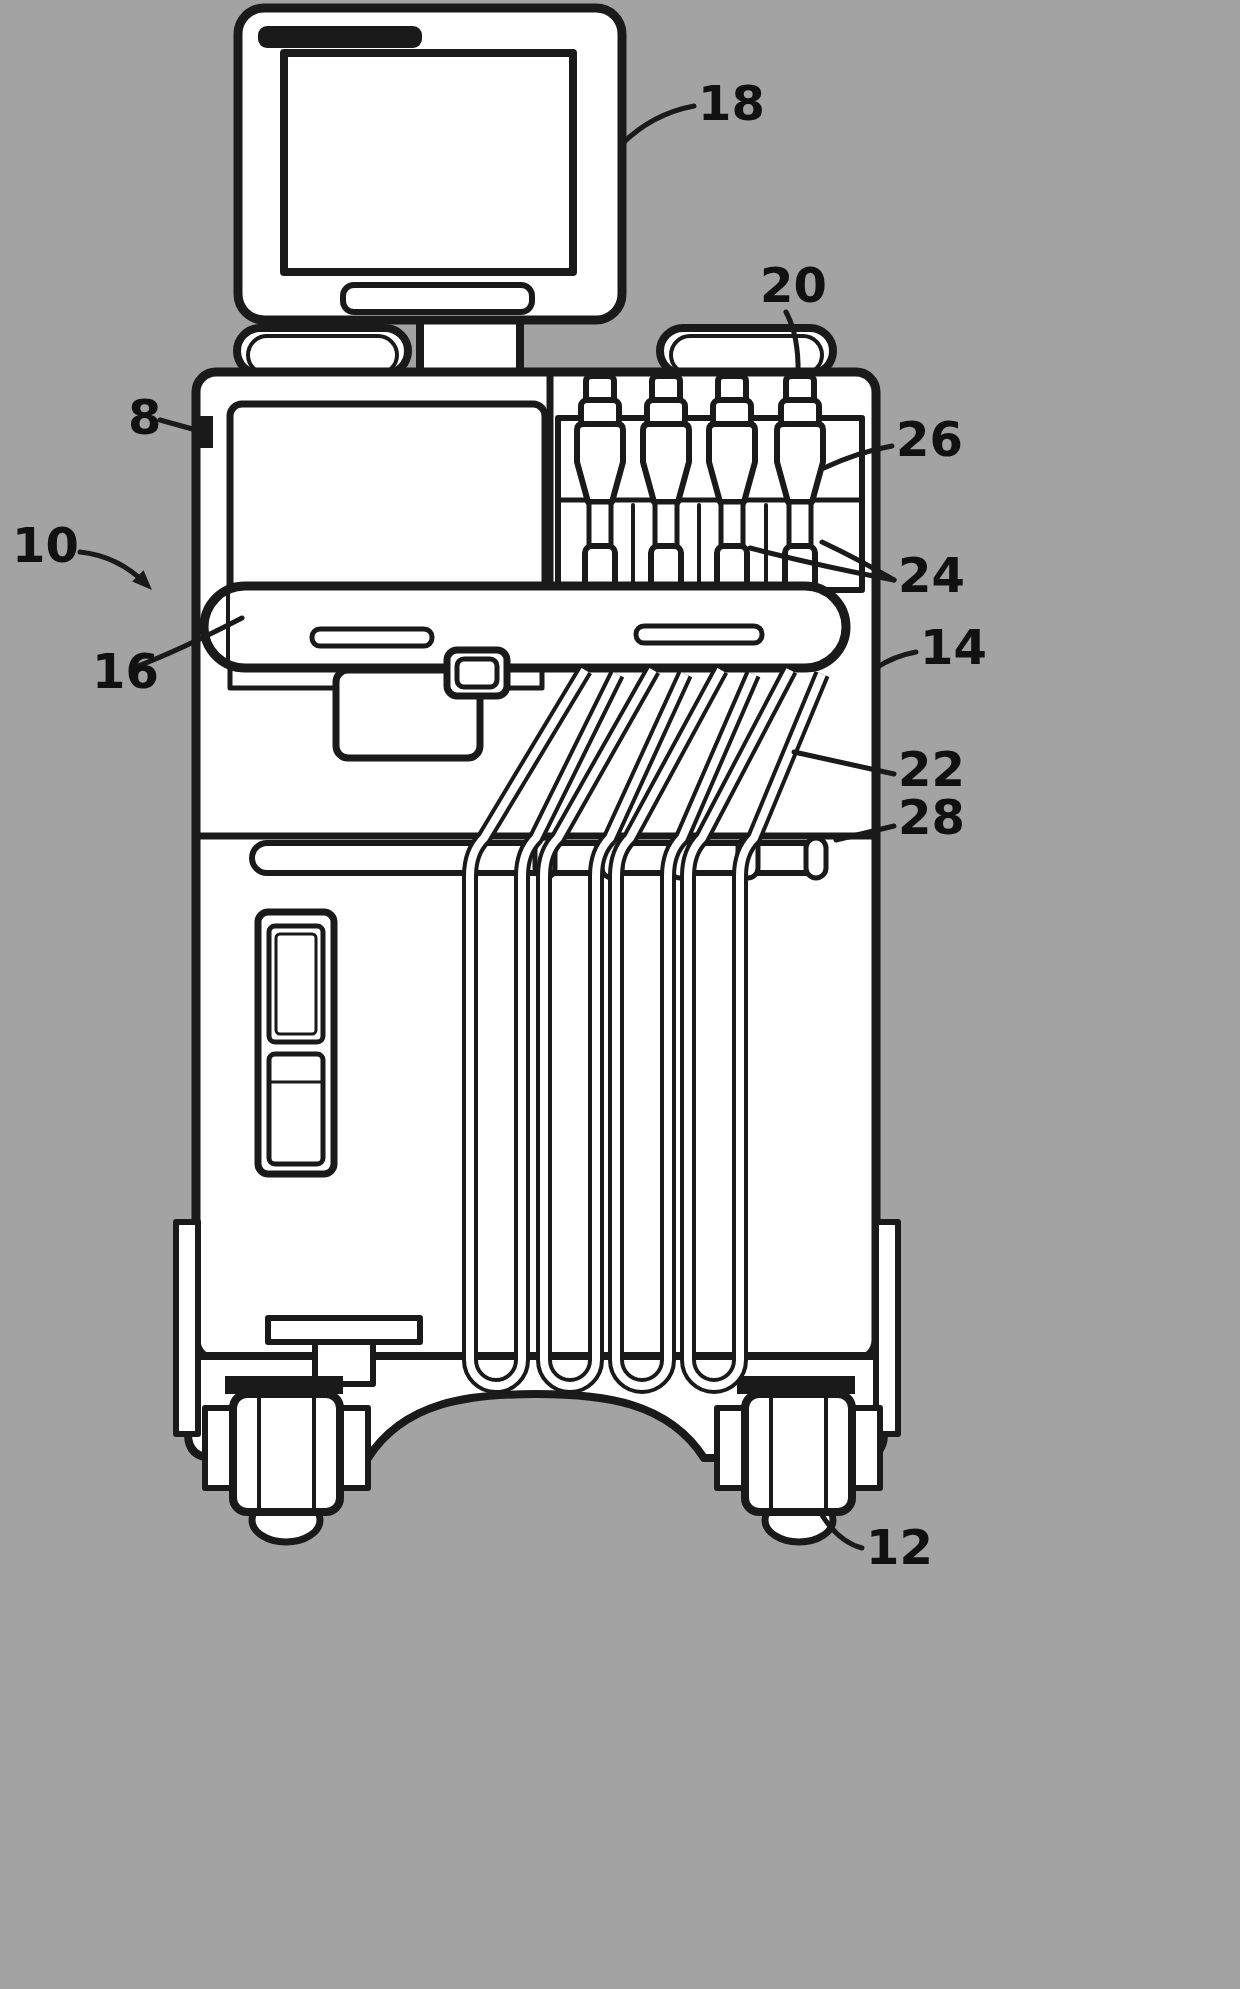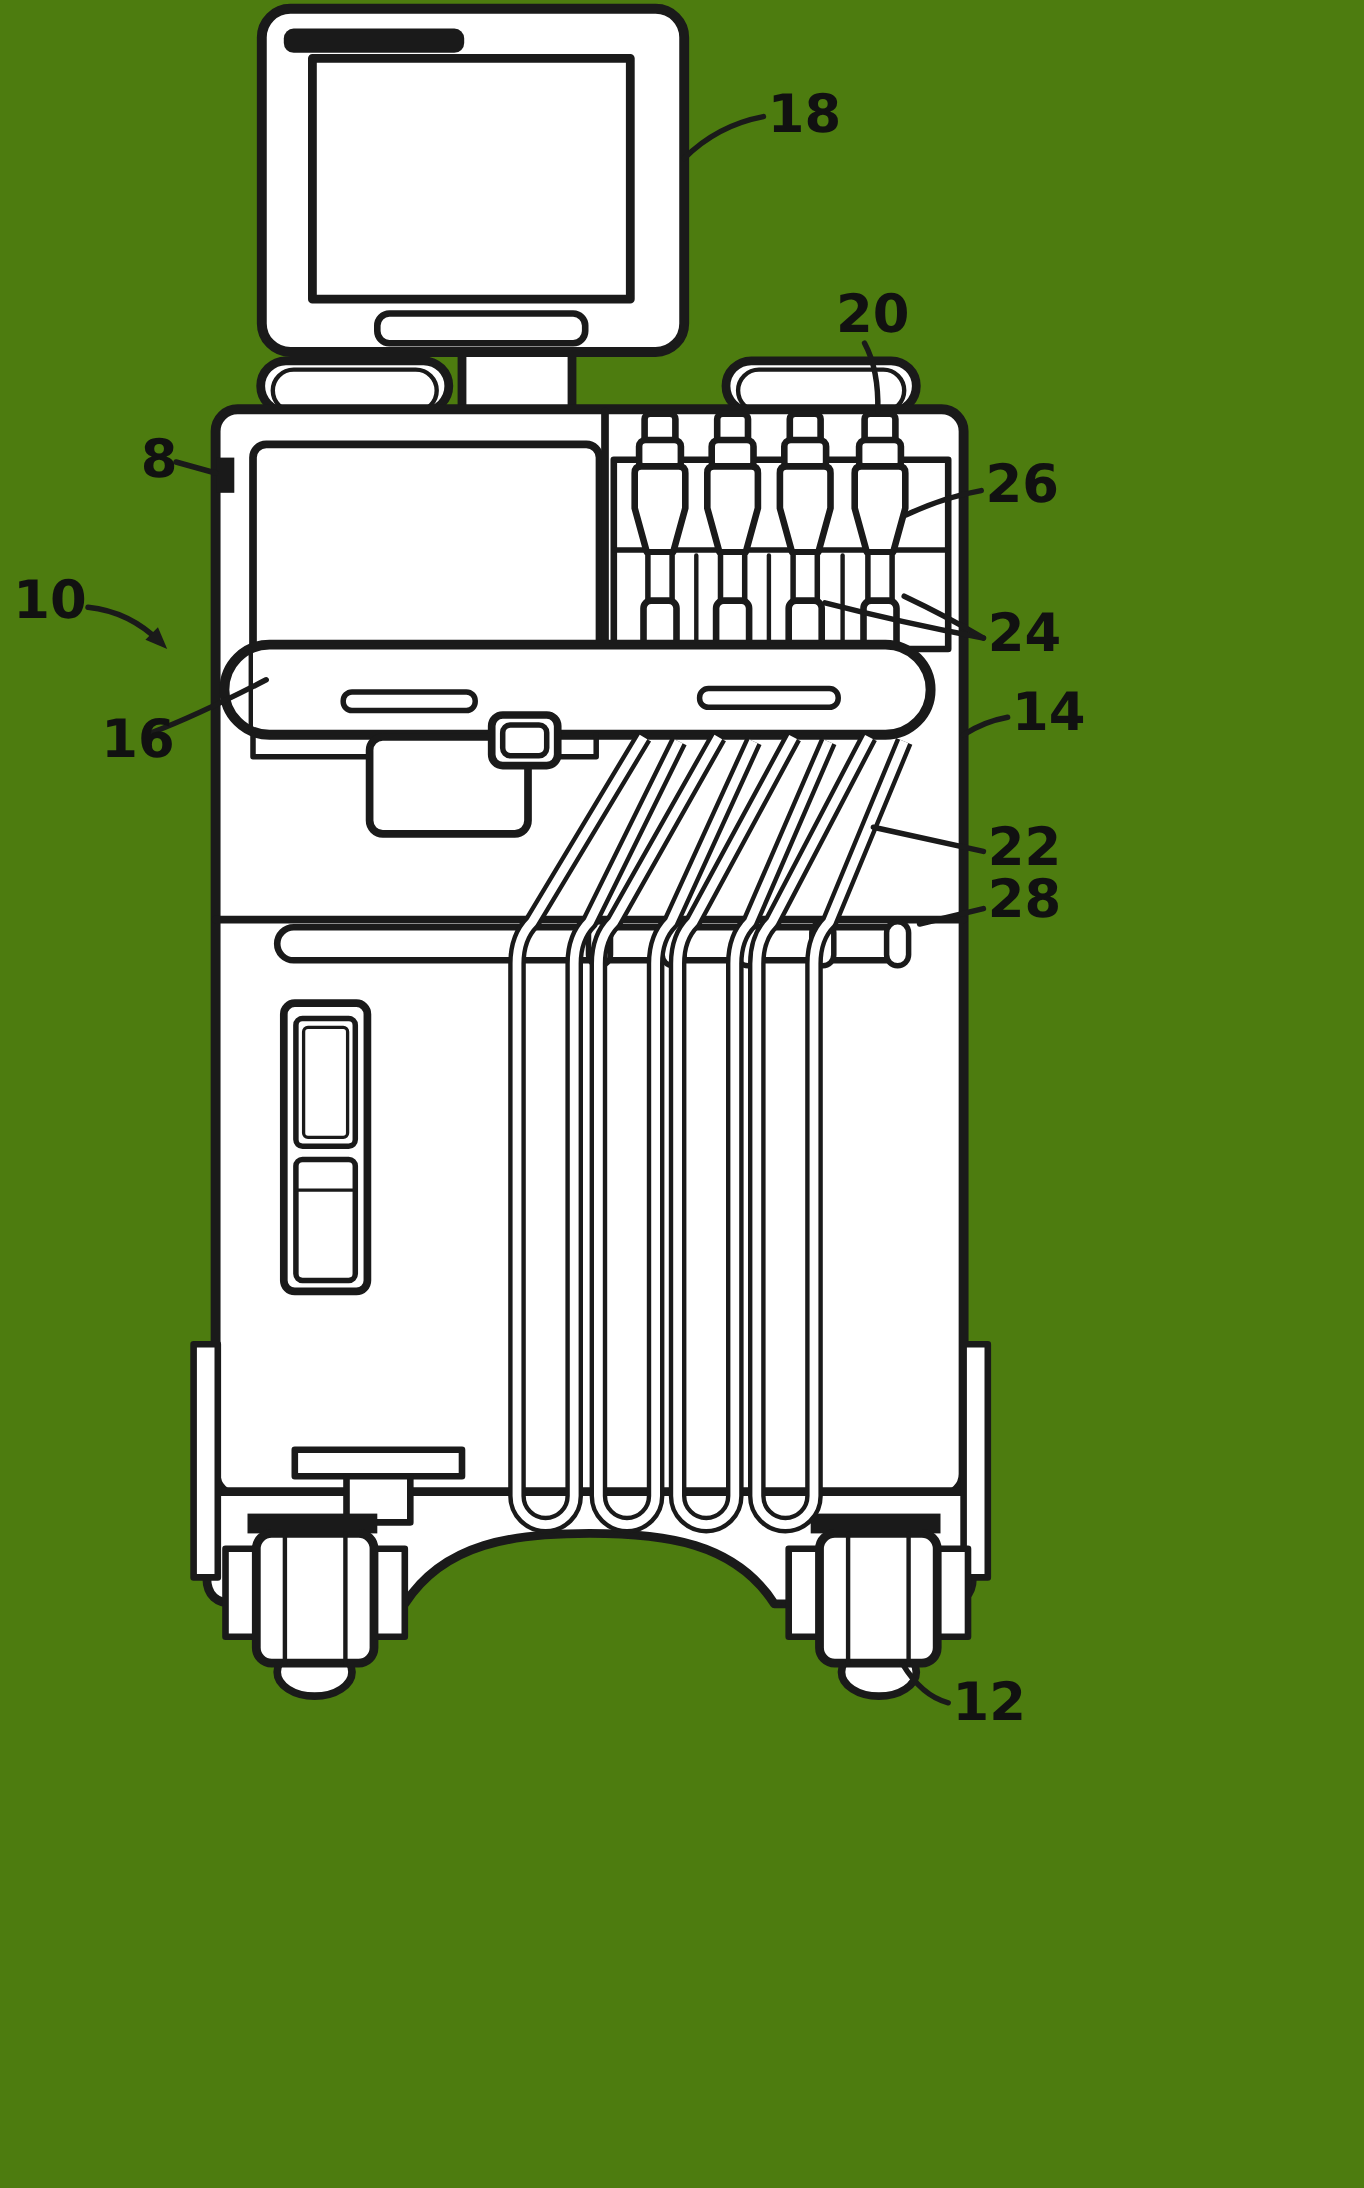--- a/index.html
+++ b/index.html
@@ -1,16 +1,16 @@
 <!DOCTYPE html>
 <html><head>
 <meta charset="utf-8">
 <style>
   html,body{margin:0;padding:0;background:#ffffff;}
-  .page{position:relative;width:1240px;height:1989px;background:#4d7c0f;overflow:hidden;
+  .page{position:relative;width:1240px;height:1989px;background:#a3a3a3;overflow:hidden;
         font-family:"DejaVu Sans",sans-serif;}
   svg{display:block;}
   text.ref{font-family:"DejaVu Sans",sans-serif;font-weight:bold;font-size:48px;fill:#111111;}
 </style>
 </head>
 <body>
 
 <div class="page">
 <svg width="1240" height="1989" viewBox="0 0 1240 1989">
   <g stroke="#1a1a1a" fill="none" stroke-linejoin="round" stroke-linecap="round">

